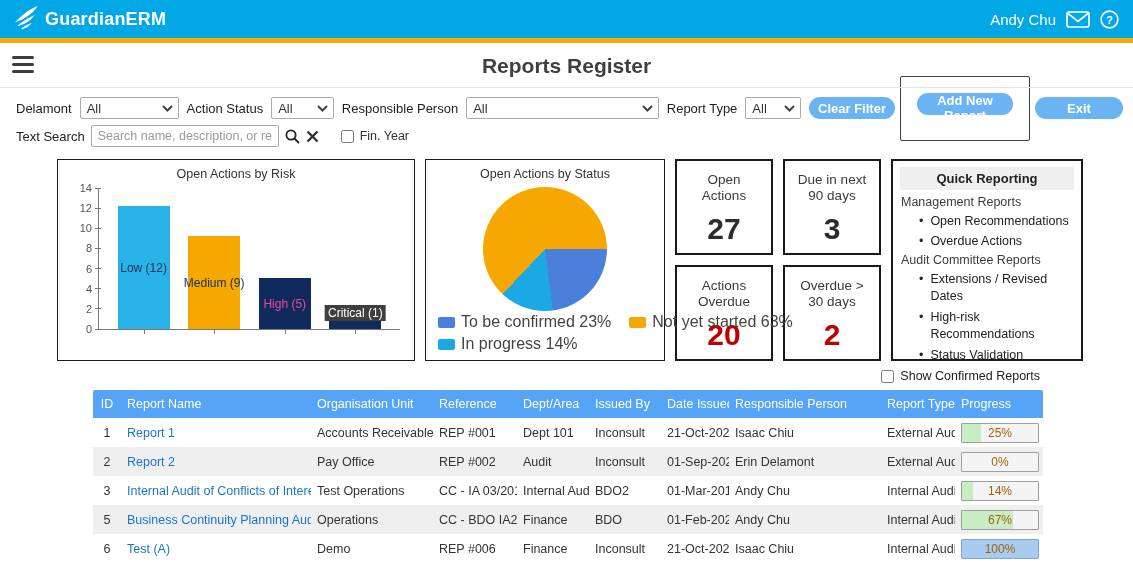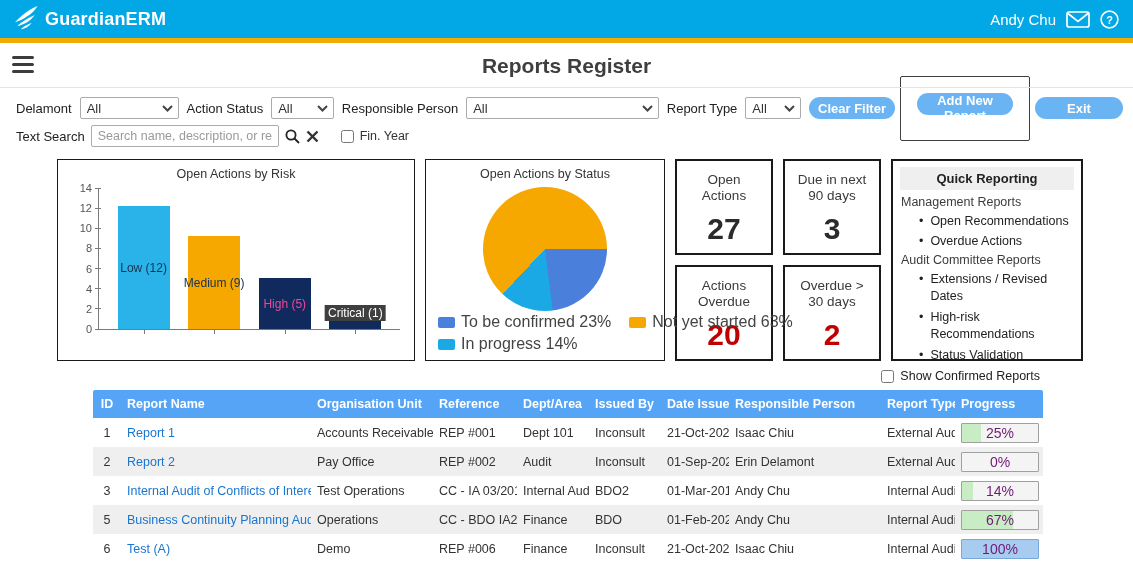--- a/index.html
+++ b/index.html
@@ -87,36 +87,36 @@
   .quick-item .bullet { color:#222; }
 
   
   .show-confirmed { display:flex; align-items:center; justify-content:flex-end;
                     gap:6px; margin:7px 93px 0 0; font-size:12.5px; color:#222; height:16px; }
 
   
   .report-table { width:950px; margin:6px 0 0 93px; font-size:12.5px; }
   .tgrid { display:grid; grid-template-columns:28px 190px 122px 84px 72px 72px 68px 152px 74px 88px;
            align-items:center; }
-  .thead { background:#55A4F5; color:#fff; font-weight:bold; height:28px; border-radius:2px 2px 0 0; }
+  .thead { background:#55A4F5; color:#fff; font-weight:normal; height:28px; border-radius:2px 2px 0 0; }
   .thead .cell { padding:0 0 0 6px; }
   .trow { height:29px; background:#fff; }
   .trow:nth-child(even) { background:#EFEFEF; }
   .cell { padding-left:6px; white-space:nowrap; overflow:hidden; }
   .cell.c-id { text-align:center; padding-left:0; }
   .cell.c-type { text-align:right; padding-right:10px; }
   .cell.c-progress { padding:0 6px; }
   .thead .cell.c-type { text-align:right; padding-right:10px; }
   a.report-link { color:#1B75D0; text-decoration:none; cursor:pointer; }
 
   .pbar { position:relative; width:78px; height:20px; margin:0 auto;
           border:1px solid #A0A0A0; background:#F4F4F4; border-radius:1px; overflow:hidden; }
   .pfill { position:absolute; left:0; top:0; bottom:0; }
   .ptext { position:relative; display:block; text-align:center; line-height:19px;
-           font-size:14px; color:#701a75; }
+           font-size:12px; color:#a16207; }
   .pbar.blue { border-color:#79A9DC; }
 </style>
 </head>
 <body>
 
 <div class="topbar">
   <div class="brand">
     <span>
       <svg width="25" height="25" viewBox="0 0 26 26">
         <path d="M1 18 C9 15.5 19.5 9.5 24.5 1 C15 5 6 12 1 18 Z" fill="#fff"></path>

